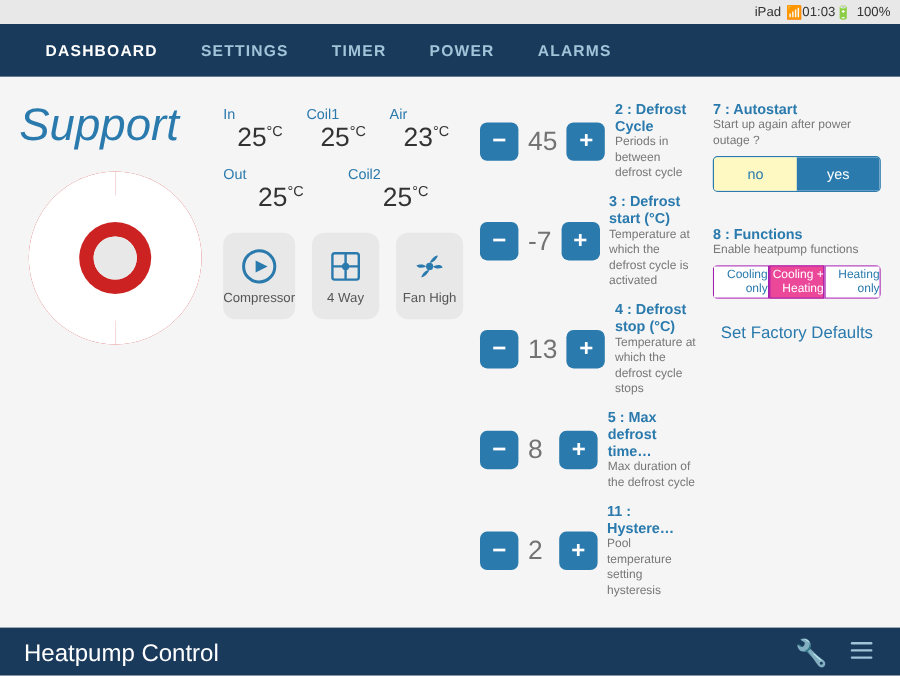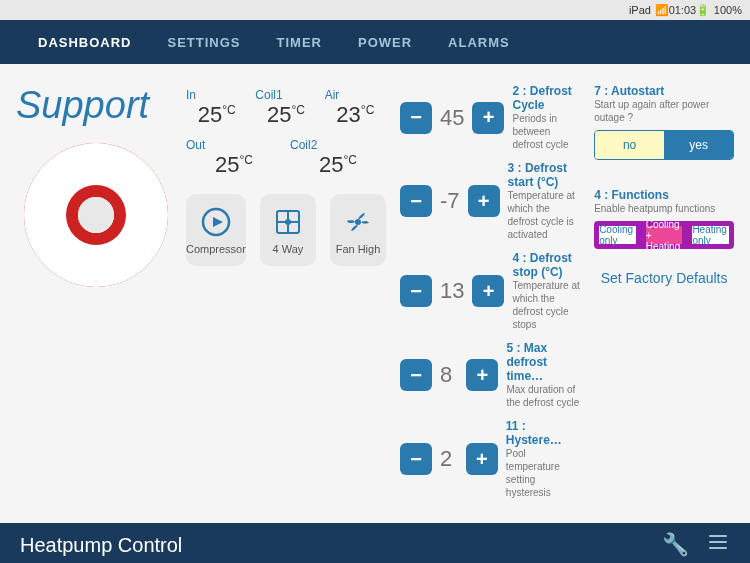--- a/index.html
+++ b/index.html
@@ -189,21 +189,22 @@
       overflow: hidden;
       margin-top: 4px;
     }
     .heat-option {
       flex: 1;
       display: flex;
       align-items: center;
       justify-content: center;
       font-size: 10px;
       cursor: pointer;
-      border: 5px solid #a21caf;
+      border: 1px solid #a21caf;
+      text-align: right;
     }
     .heat-option.active {
       background: #ec4899;
       color: white;
     }
     .heat-option.inactive {
       background: white;
       color: #2a7aad;
     }
 
@@ -398,21 +399,21 @@
       <div class="autostart-section">
         <div class="section-title">7 : Autostart</div>
         <div class="section-subtitle">Start up again after power outage ?</div>
         <div class="toggle-bar">
           <div class="toggle-option inactive">no</div>
           <div class="toggle-option">yes</div>
         </div>
       </div>
 
       <div class="functions-section">
-        <div class="section-title">4 : Functions</div>
+        <div class="section-title">8 : Functions</div>
         <div class="section-subtitle">Enable heatpump functions</div>
         <div class="heating-options">
           <div class="heat-option inactive">Cooling only</div>
           <div class="heat-option active">Cooling + Heating</div>
           <div class="heat-option inactive">Heating only</div>
         </div>
       </div>
 
       <div class="factory-defaults">
         <span class="factory-defaults-btn">Set Factory Defaults</span>

